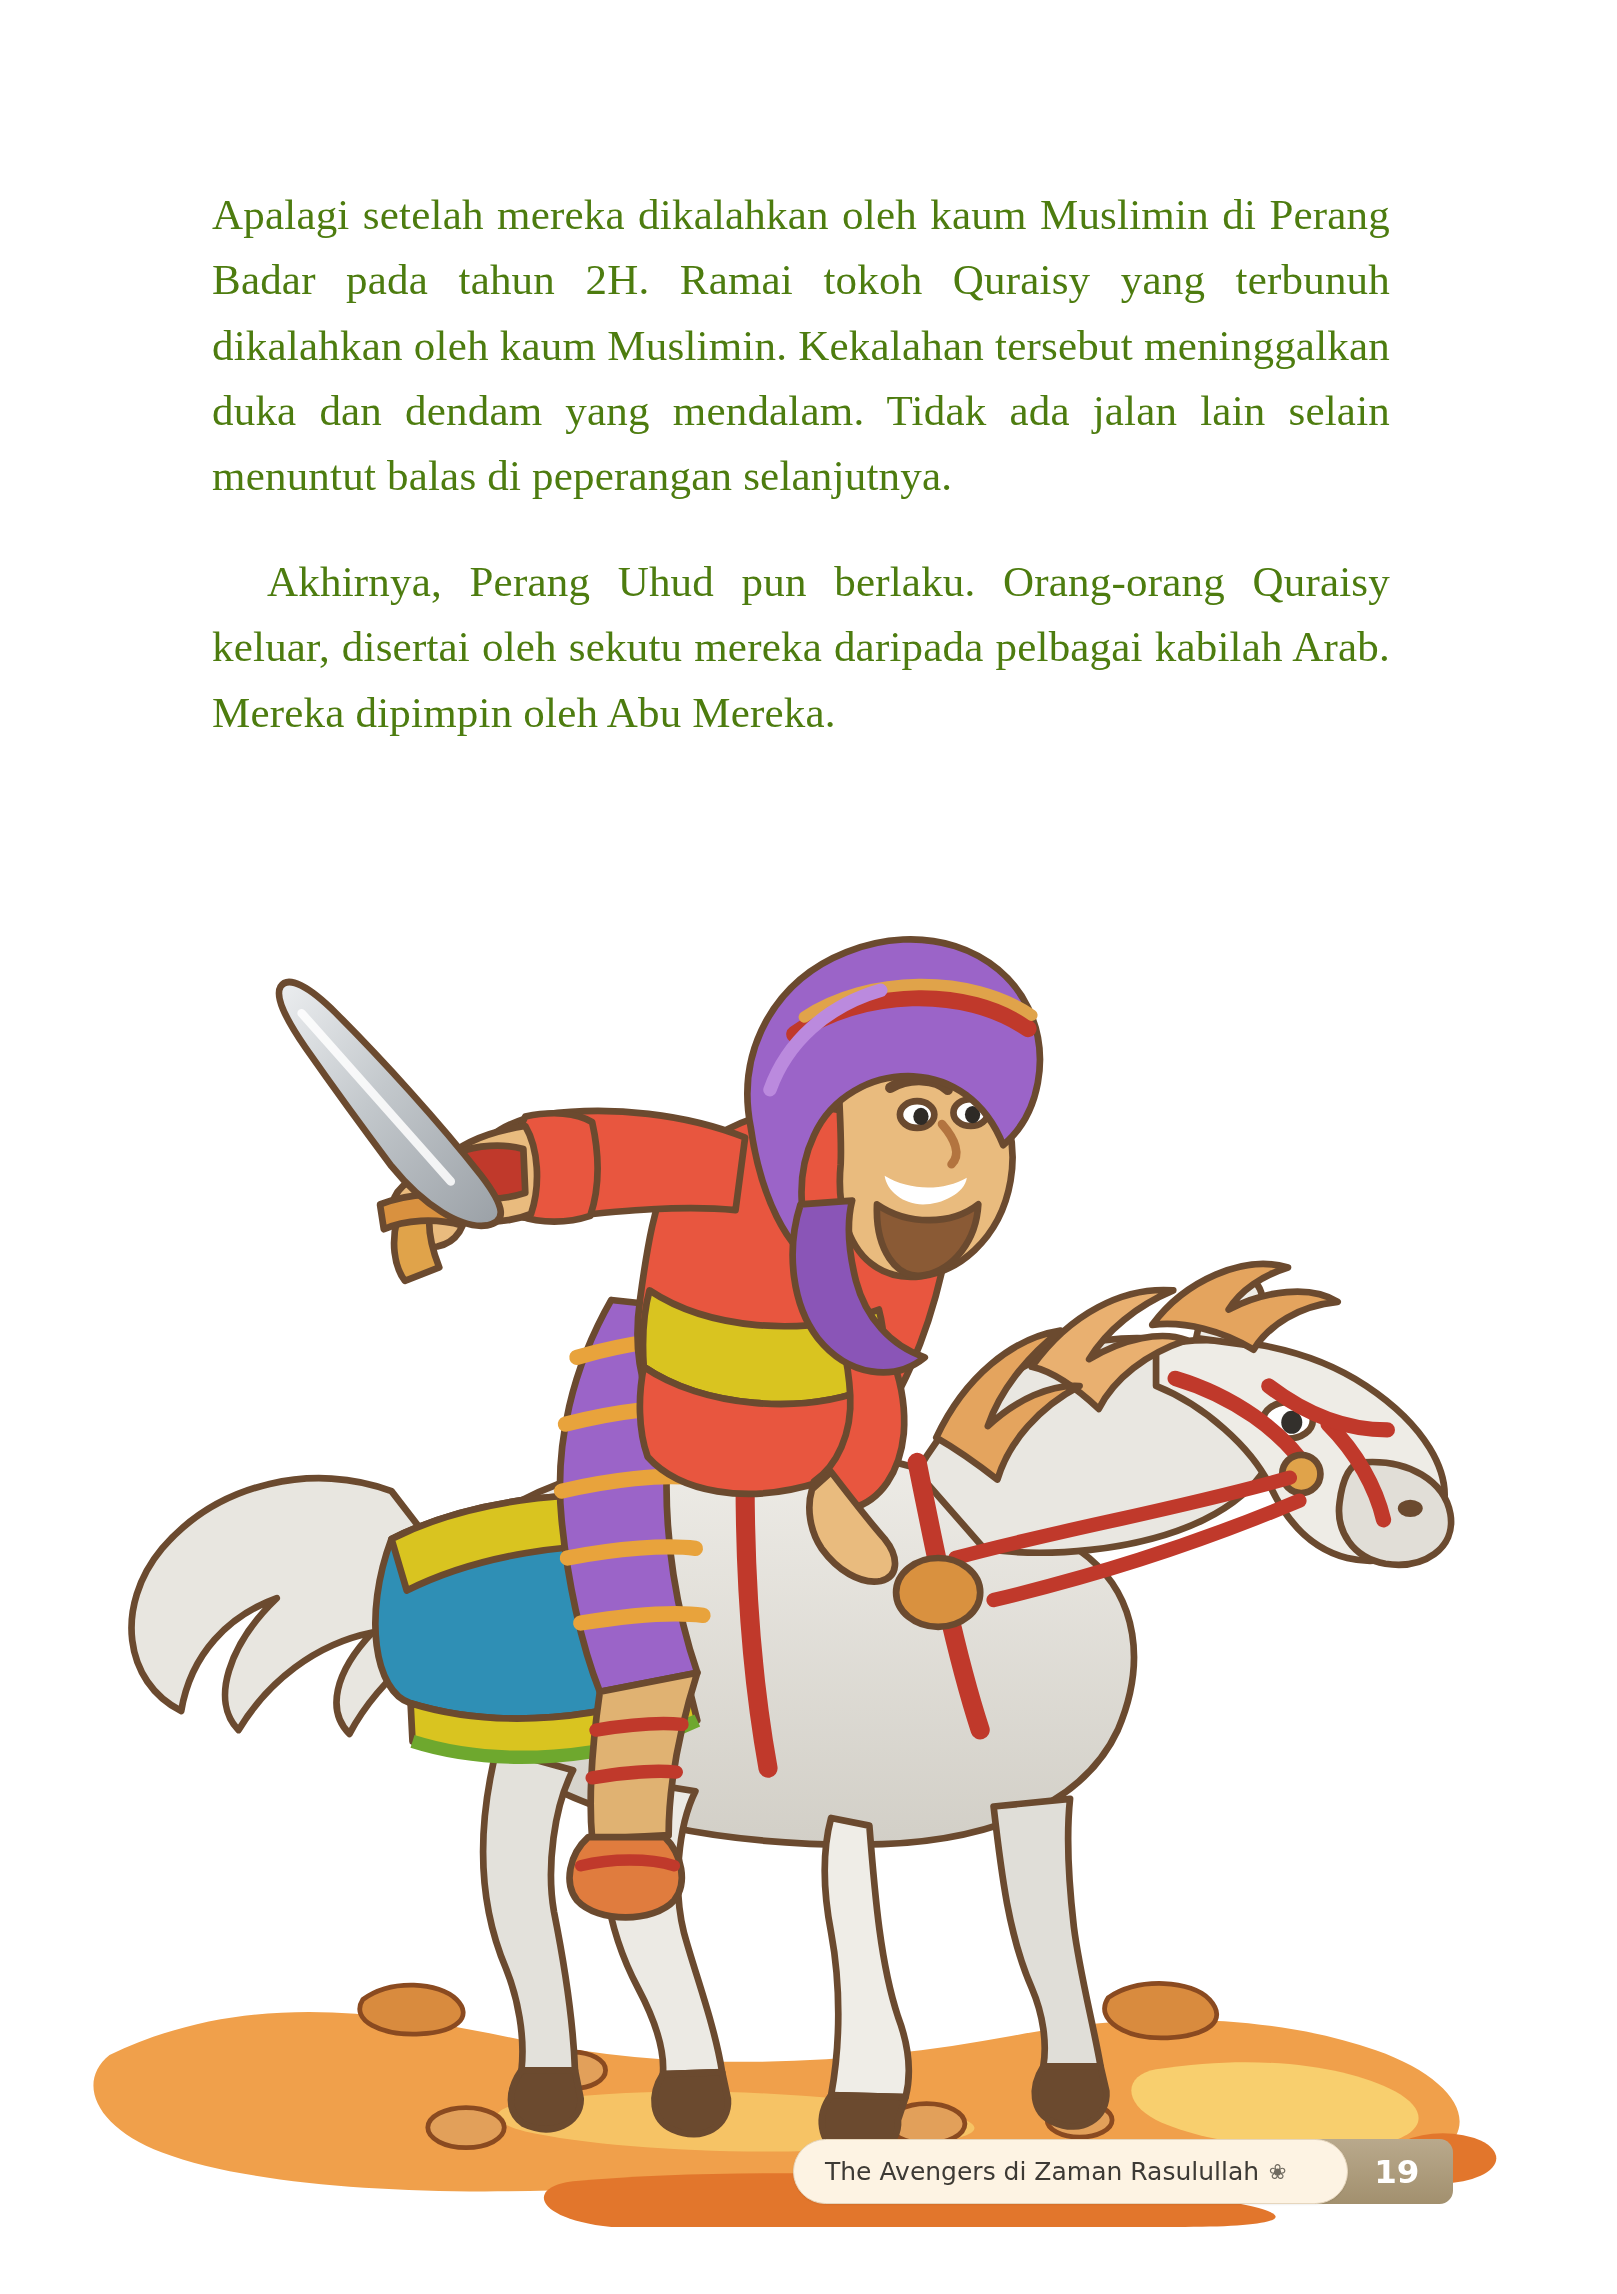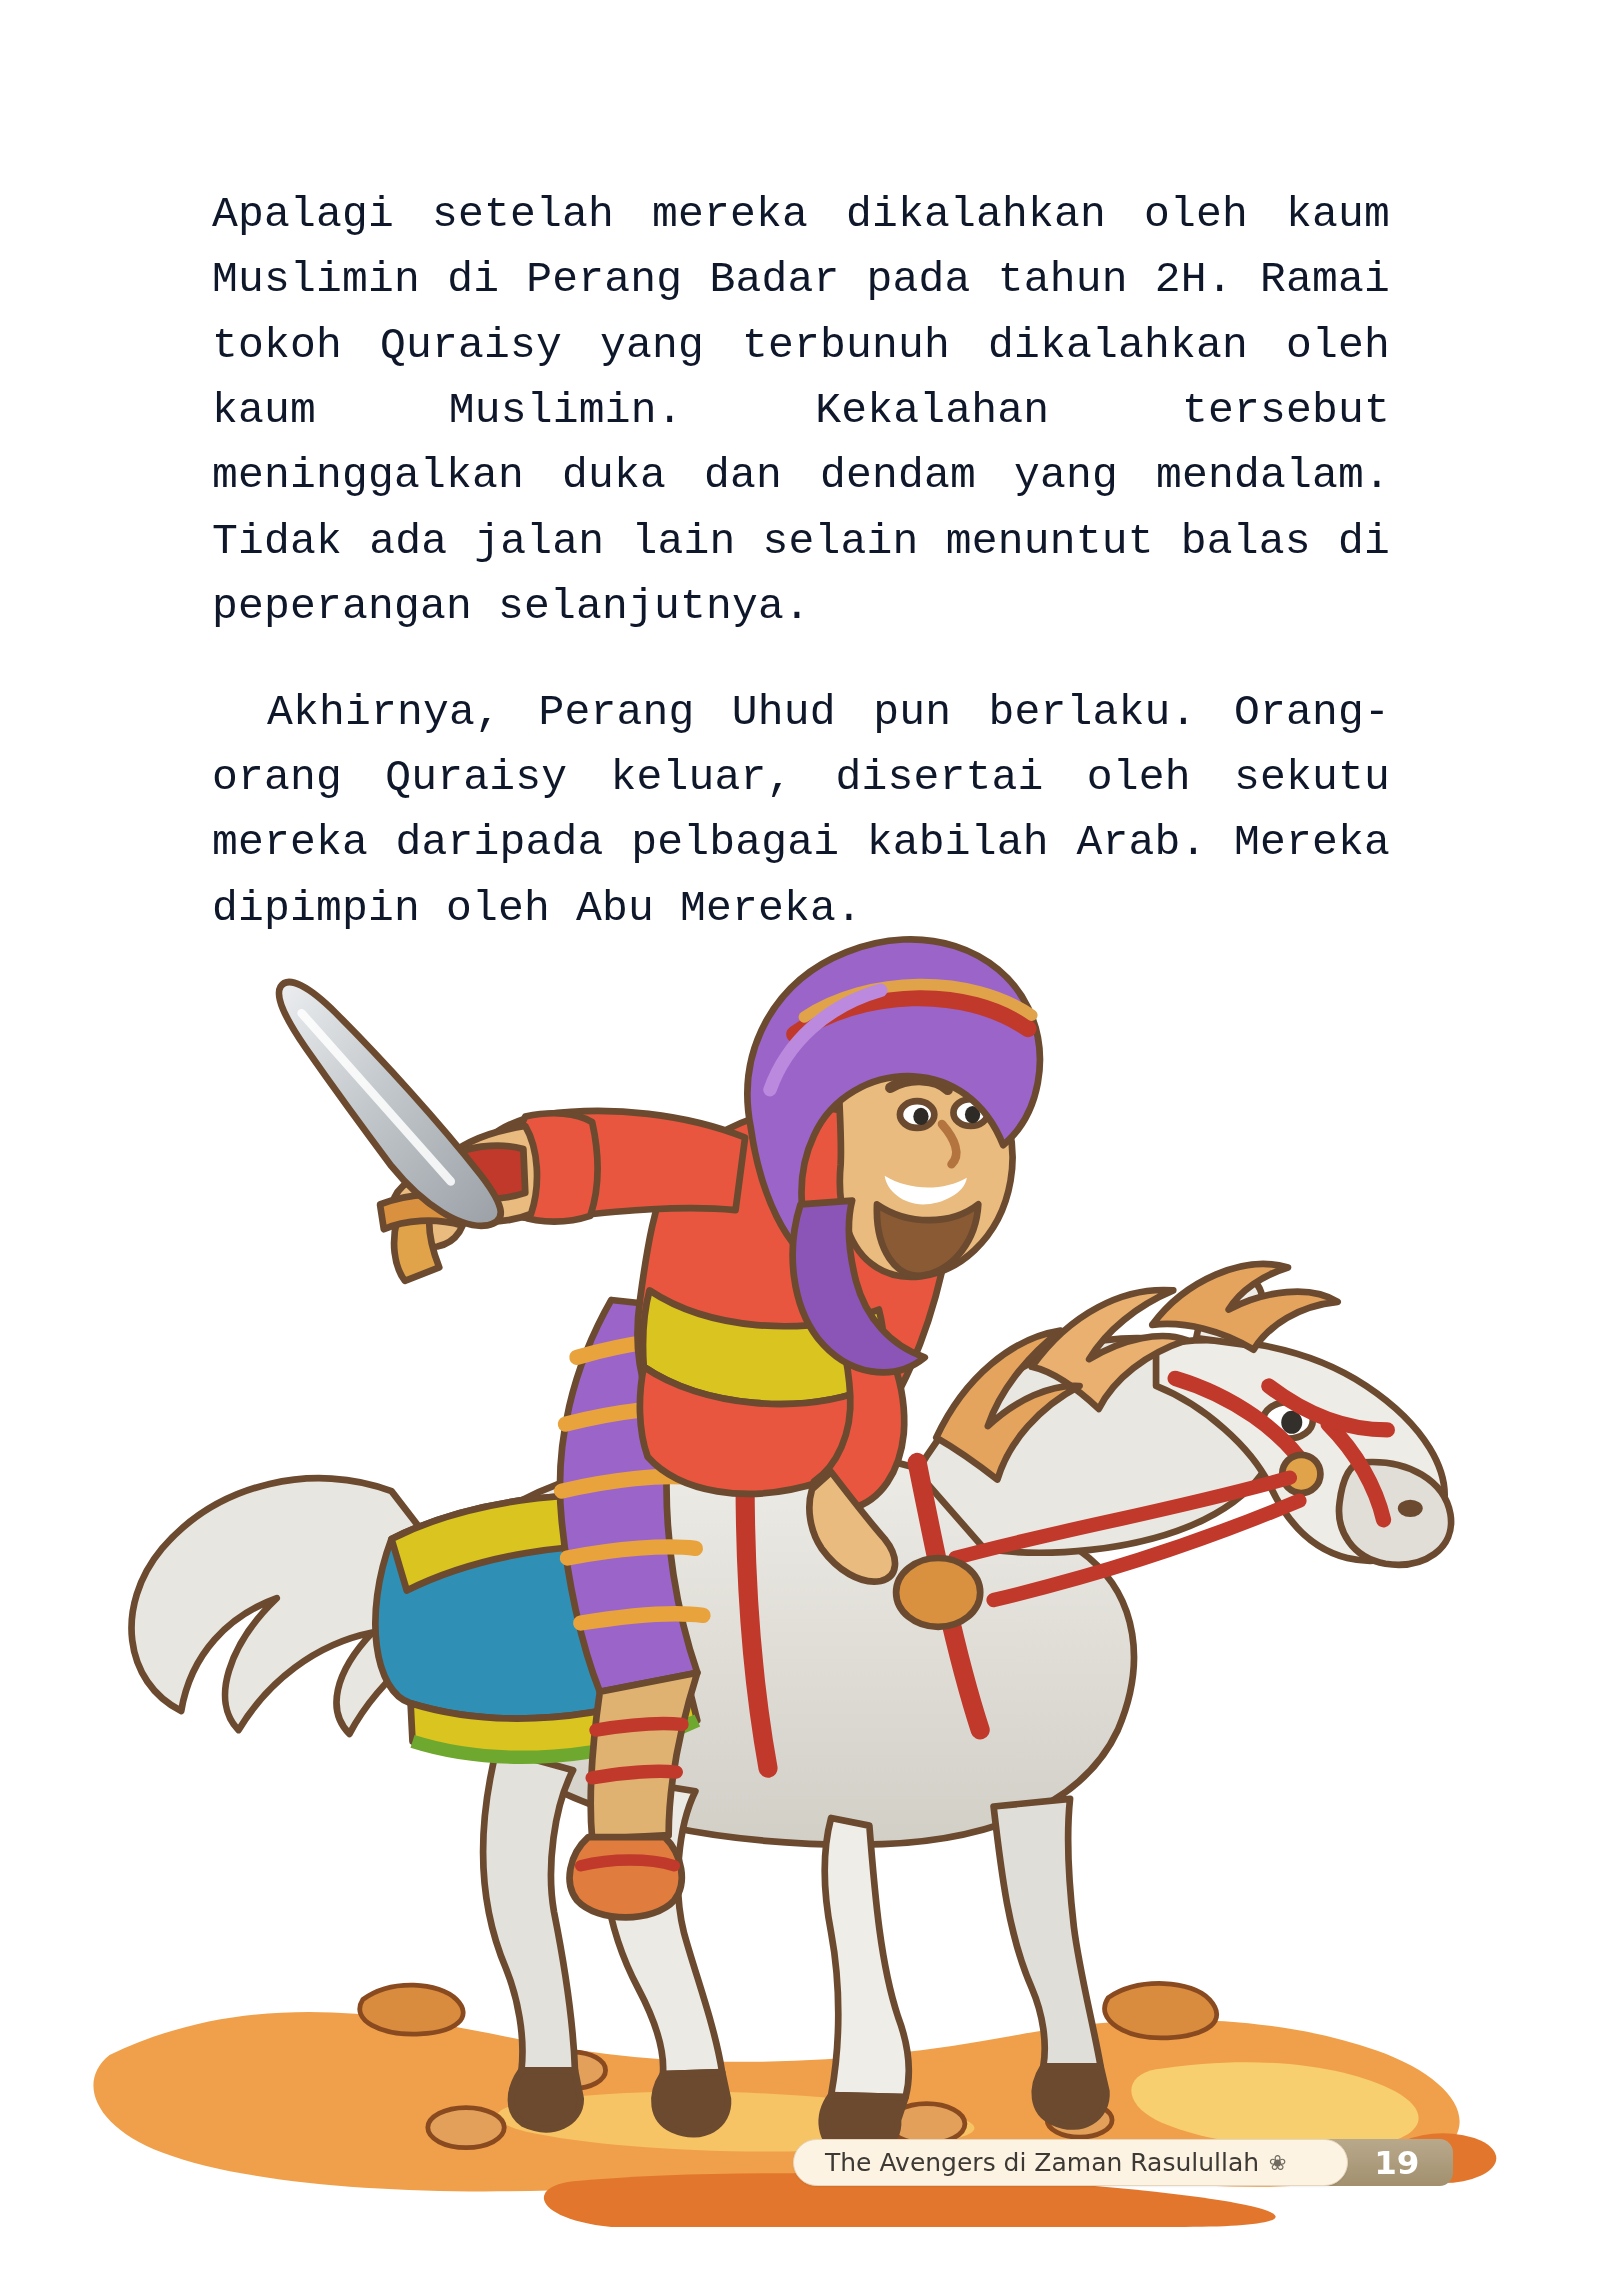--- a/index.html
+++ b/index.html
@@ -22,24 +22,24 @@
   }
 
   
   .text-block {
     position: absolute;
     left: 212px;
     top: 182px;
     width: 1178px;
   }
   .para {
-    font-family: Liberation Mono, monospace;
+    font-family: Liberation Serif, serif;
     font-size: 43px;
     line-height: 1.52;
-    color: #0f172a;
+    color: #4d7c0f;
     letter-spacing: 0.2px;
     text-align: justify;
     margin: 0 0 40px 0;
     font-weight: 400;
   }
   .para.indent {
     text-indent: 55px;
   }
   .para:last-child { margin-bottom: 0; }
 
@@ -51,21 +51,21 @@
     width: 1472px;
     height: 1338px;
   }
   .illus svg { display: block; width: 100%; height: 100%; }
 
   
   .footer {
     position: absolute;
     left: 793px;
     top: 2139px;
-    height: 47px;
+    height: 65px;
     display: flex;
     align-items: stretch;
   }
   .footer-pill {
     background: #fdf3e3;
     border: 1.9px solid #e6d6bd;
     border-radius: 32.5px;
     padding: 0 61px 0 31px;
     display: flex;
     align-items: center;

